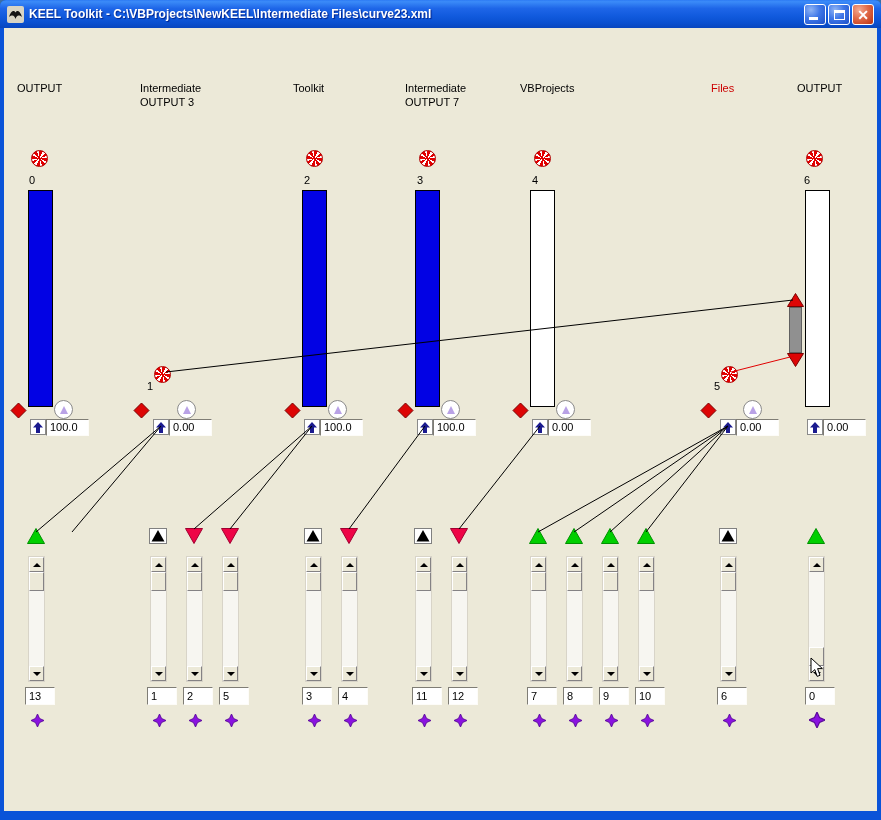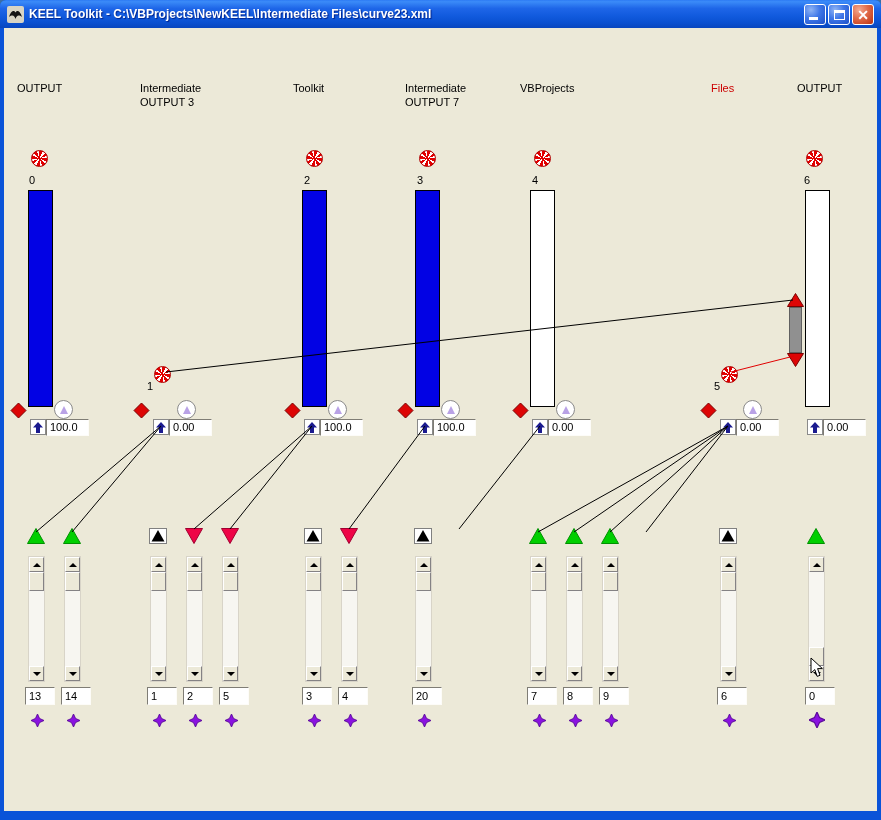--- a/index.html
+++ b/index.html
@@ -240,38 +240,20 @@
         <div class="sb sb-down">
             <span class="arr-down"></span>
           </div>
       </div>
       <div class="num-box abs" style="left:-3px;top:159px">13</div>
       <svg class="abs" style="left:3px;top:186px" width="13" height="13" viewBox="0 0 14 14">
           <path d="M7 0 L9.2 4.8 L14 7 L9.2 9.2 L7 14 L4.8 9.2 L0 7 L4.8 4.8 Z" fill="#8a12e0" stroke="#5c0b9a"></path>
         </svg>
     </div>
 
-    <div class="slider-unit" style="left:64px">
-      <svg class="abs" style="left:-1px;top:0" width="18" height="16">
-          <polygon points="9,0.5 17.5,15.5 0.5,15.5" fill="#00cf00" stroke="#009000"></polygon>
-        </svg>
-      <div class="vscroll">
-        <div class="sb sb-up">
-            <span class="arr-up"></span>
-          </div>
-        <div class="sb-thumb thumb-top"></div>
-        <div class="sb sb-down">
-            <span class="arr-down"></span>
-          </div>
-      </div>
-      <div class="num-box abs" style="left:-3px;top:159px">14</div>
-      <svg class="abs" style="left:3px;top:186px" width="13" height="13" viewBox="0 0 14 14">
-          <path d="M7 0 L9.2 4.8 L14 7 L9.2 9.2 L7 14 L4.8 9.2 L0 7 L4.8 4.8 Z" fill="#8a12e0" stroke="#5c0b9a"></path>
-        </svg>
-    </div>
 
     <div class="slider-unit" style="left:150px">
       <svg class="abs" style="left:-1px;top:0" width="18" height="16">
           <rect x="0.5" y="0.5" width="17" height="15" fill="#fff" stroke="#808080"></rect>
           <polygon points="9,2 15.5,13.5 2.5,13.5" fill="#000"></polygon>
         </svg>
       <div class="vscroll">
         <div class="sb sb-up">
             <span class="arr-up"></span>
           </div>
@@ -370,26 +352,44 @@
         </svg>
       <div class="vscroll">
         <div class="sb sb-up">
             <span class="arr-up"></span>
           </div>
         <div class="sb-thumb thumb-top"></div>
         <div class="sb sb-down">
             <span class="arr-down"></span>
           </div>
       </div>
-      <div class="num-box abs" style="left:-3px;top:159px">20</div>
-      <svg class="abs" style="left:3px;top:186px" width="13" height="13" viewBox="0 0 14 14">
-          <path d="M7 0 L9.2 4.8 L14 7 L9.2 9.2 L7 14 L4.8 9.2 L0 7 L4.8 4.8 Z" fill="#8a12e0" stroke="#5c0b9a"></path>
-        </svg>
-    </div>
-
+      <div class="num-box abs" style="left:-3px;top:159px">11</div>
+      <svg class="abs" style="left:3px;top:186px" width="13" height="13" viewBox="0 0 14 14">
+          <path d="M7 0 L9.2 4.8 L14 7 L9.2 9.2 L7 14 L4.8 9.2 L0 7 L4.8 4.8 Z" fill="#8a12e0" stroke="#5c0b9a"></path>
+        </svg>
+    </div>
+
+    <div class="slider-unit" style="left:451px">
+      <svg class="abs" style="left:-1px;top:0" width="18" height="16">
+          <polygon points="0.5,0.5 17.5,0.5 9,15.5" fill="#ee0446" stroke="#a00030"></polygon>
+        </svg>
+      <div class="vscroll">
+        <div class="sb sb-up">
+            <span class="arr-up"></span>
+          </div>
+        <div class="sb-thumb thumb-top"></div>
+        <div class="sb sb-down">
+            <span class="arr-down"></span>
+          </div>
+      </div>
+      <div class="num-box abs" style="left:-3px;top:159px">12</div>
+      <svg class="abs" style="left:3px;top:186px" width="13" height="13" viewBox="0 0 14 14">
+          <path d="M7 0 L9.2 4.8 L14 7 L9.2 9.2 L7 14 L4.8 9.2 L0 7 L4.8 4.8 Z" fill="#8a12e0" stroke="#5c0b9a"></path>
+        </svg>
+    </div>
 
     <div class="slider-unit" style="left:530px">
       <svg class="abs" style="left:-1px;top:0" width="18" height="16">
           <polygon points="9,0.5 17.5,15.5 0.5,15.5" fill="#00cf00" stroke="#009000"></polygon>
         </svg>
       <div class="vscroll">
         <div class="sb sb-up">
             <span class="arr-up"></span>
           </div>
         <div class="sb-thumb thumb-top"></div>
@@ -434,20 +434,38 @@
         <div class="sb sb-down">
             <span class="arr-down"></span>
           </div>
       </div>
       <div class="num-box abs" style="left:-3px;top:159px">9</div>
       <svg class="abs" style="left:3px;top:186px" width="13" height="13" viewBox="0 0 14 14">
           <path d="M7 0 L9.2 4.8 L14 7 L9.2 9.2 L7 14 L4.8 9.2 L0 7 L4.8 4.8 Z" fill="#8a12e0" stroke="#5c0b9a"></path>
         </svg>
     </div>
 
+    <div class="slider-unit" style="left:638px">
+      <svg class="abs" style="left:-1px;top:0" width="18" height="16">
+          <polygon points="9,0.5 17.5,15.5 0.5,15.5" fill="#00cf00" stroke="#009000"></polygon>
+        </svg>
+      <div class="vscroll">
+        <div class="sb sb-up">
+            <span class="arr-up"></span>
+          </div>
+        <div class="sb-thumb thumb-top"></div>
+        <div class="sb sb-down">
+            <span class="arr-down"></span>
+          </div>
+      </div>
+      <div class="num-box abs" style="left:-3px;top:159px">10</div>
+      <svg class="abs" style="left:3px;top:186px" width="13" height="13" viewBox="0 0 14 14">
+          <path d="M7 0 L9.2 4.8 L14 7 L9.2 9.2 L7 14 L4.8 9.2 L0 7 L4.8 4.8 Z" fill="#8a12e0" stroke="#5c0b9a"></path>
+        </svg>
+    </div>
 
     <div class="slider-unit" style="left:720px">
       <svg class="abs" style="left:-1px;top:0" width="18" height="16">
           <rect x="0.5" y="0.5" width="17" height="15" fill="#fff" stroke="#808080"></rect>
           <polygon points="9,2 15.5,13.5 2.5,13.5" fill="#000"></polygon>
         </svg>
       <div class="vscroll">
         <div class="sb sb-up">
             <span class="arr-up"></span>
           </div>

